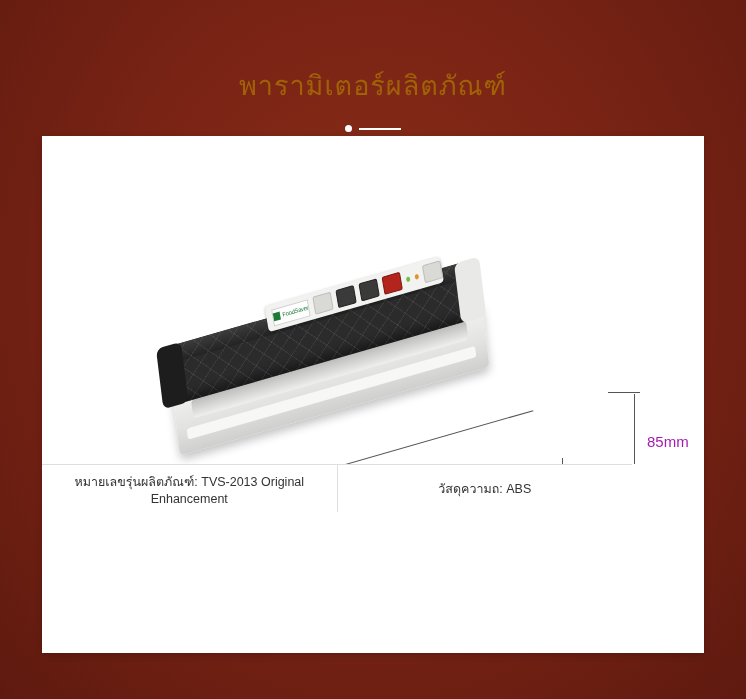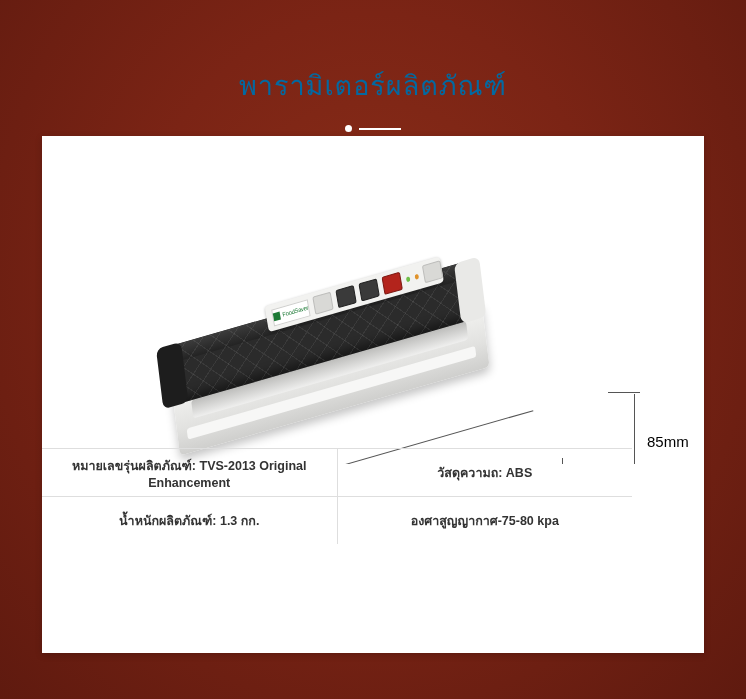--- a/index.html
+++ b/index.html
@@ -14,21 +14,21 @@
     background: radial-gradient(ellipse at 50% 40%, #8a2d18 0%, #7b2415 45%, #5f1a0f 100%);
     overflow: hidden;
   }
   .page {
     position: relative;
     width: 746px;
     height: 699px;
   }
   .title {
     text-align: center;
-    color: #0369a1;
+    color: #a16207;
     font-size: 27px;
     letter-spacing: 1px;
     padding-top: 64px;
     font-weight: normal;
     margin: 0;
   }
   .title-deco {
     display: flex;
     align-items: center;
     justify-content: center;
@@ -172,21 +172,21 @@
     width: 22px; height: 16px; background: #d9d9d6; border-radius: 2px;
     border: 1px solid #bdbdbb;
   }
   .btnblk.dark { background: #3a3a3a; border-color:#222; }
   .btnblk.red { background: #b3241c; border-color:#7d1812; }
   .lamp { width: 5px; height: 5px; border-radius: 50%; background:#6fbf4a; }
   .lamp.o { background:#e0932b; }
   
   .dim {
     position: absolute;
-    color: #000000;
+    color: #a21caf;
     font-size: 15px;
   }
   .dim-line {
     position: absolute;
     background: #555;
   }
   .lbl-85  { left: 605px; top: 297px; }
   .ln-355 {
     left: 150px; top: 372px; width: 355px; height: 1px; transform: rotate(-16deg);
     transform-origin: left center;
@@ -195,25 +195,24 @@
     left: 592px; top: 258px; width: 1px; height: 88px;
   }
   .tick {
     position: absolute;
     background: #555;
   }
   
   .spec-table {
     position: absolute;
     left: 0;
-    top: 312px;
+    top: 328px;
     width: 590px;
     border-collapse: collapse;
     table-layout: fixed;
-    font-weight: bold;
   }
   .spec-table td {
     height: 47px;
     border: 1px solid #dedede;
     text-align: center;
     vertical-align: middle;
     font-size: 12.5px;
     color: #333333;
     padding: 0 8px;
   }
@@ -271,21 +270,17 @@
 
       <div class="dim lbl-85">85mm</div>
     </div>
 
     <table class="spec-table">
       <tbody>
         <tr>
           <td>หมายเลขรุ่นผลิตภัณฑ์: TVS-2013 Original Enhancement</td>
           <td>วัสดุความถ: ABS</td>
         </tr>
-        <tr>
-          <td>น้ำหนักผลิตภัณฑ์: 1.3 กก.</td>
-          <td>องศาสูญญากาศ-75-80 kpa</td>
-        </tr>
       </tbody>
     </table>
 
   </div>
 </div>
 
 </body></html>

